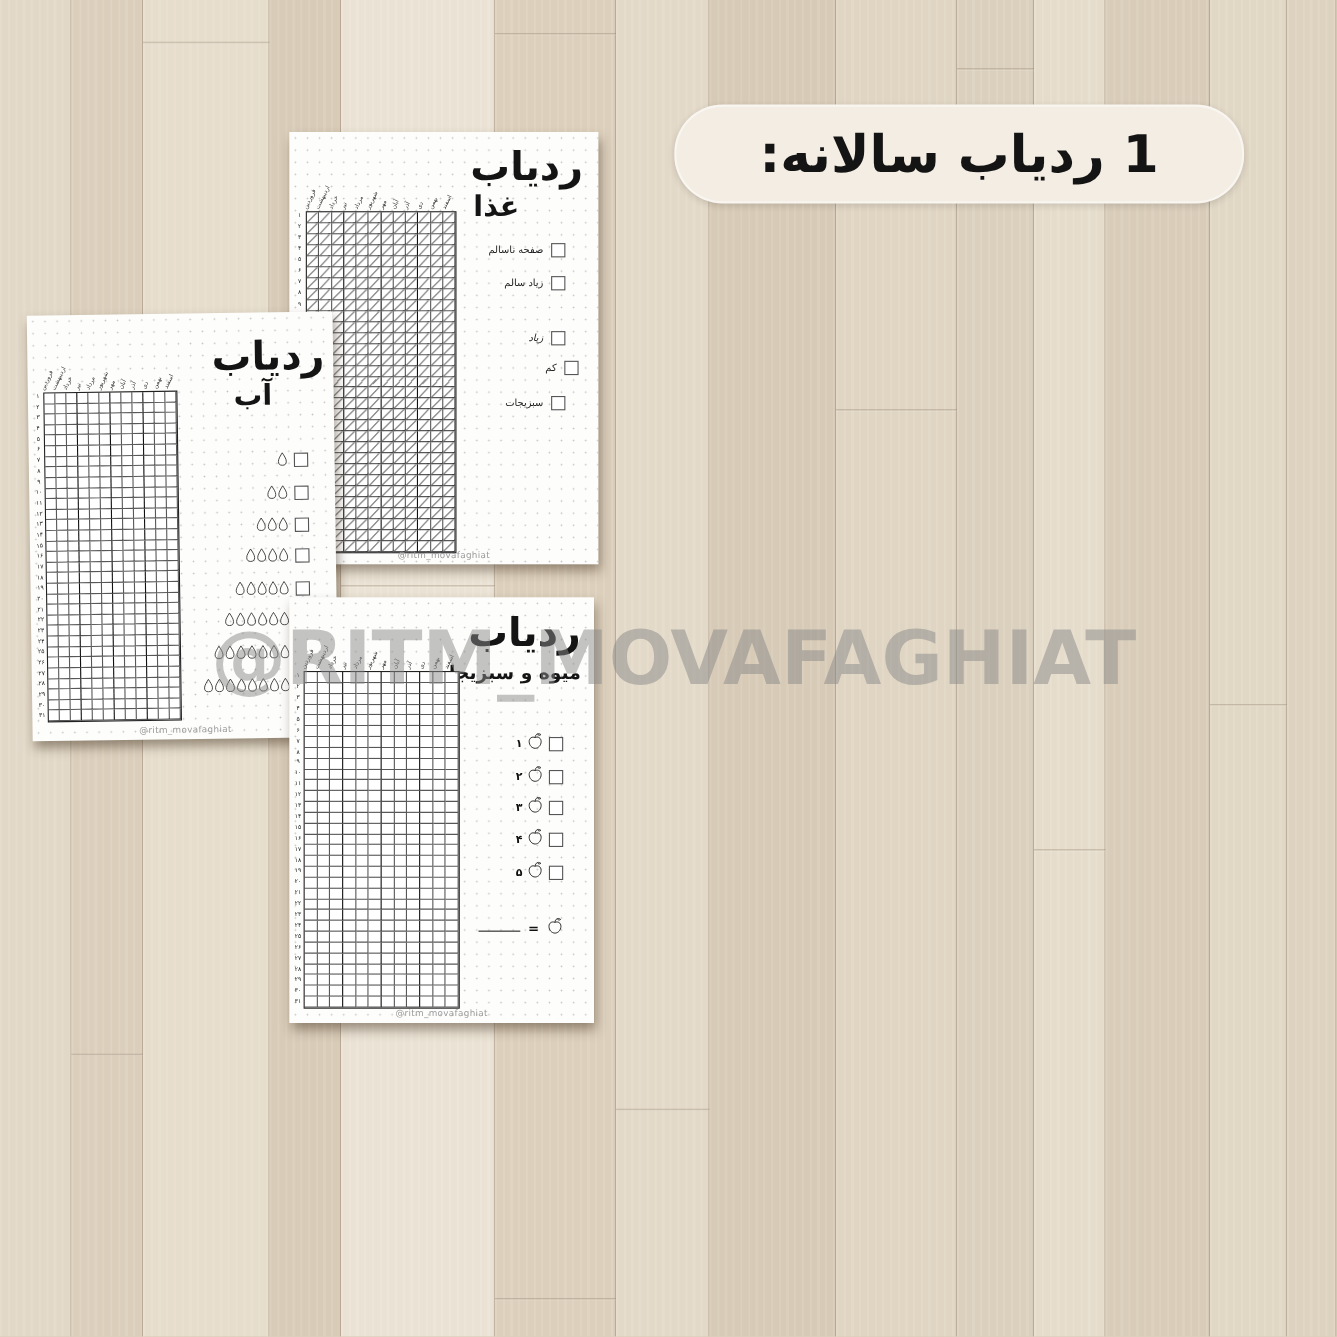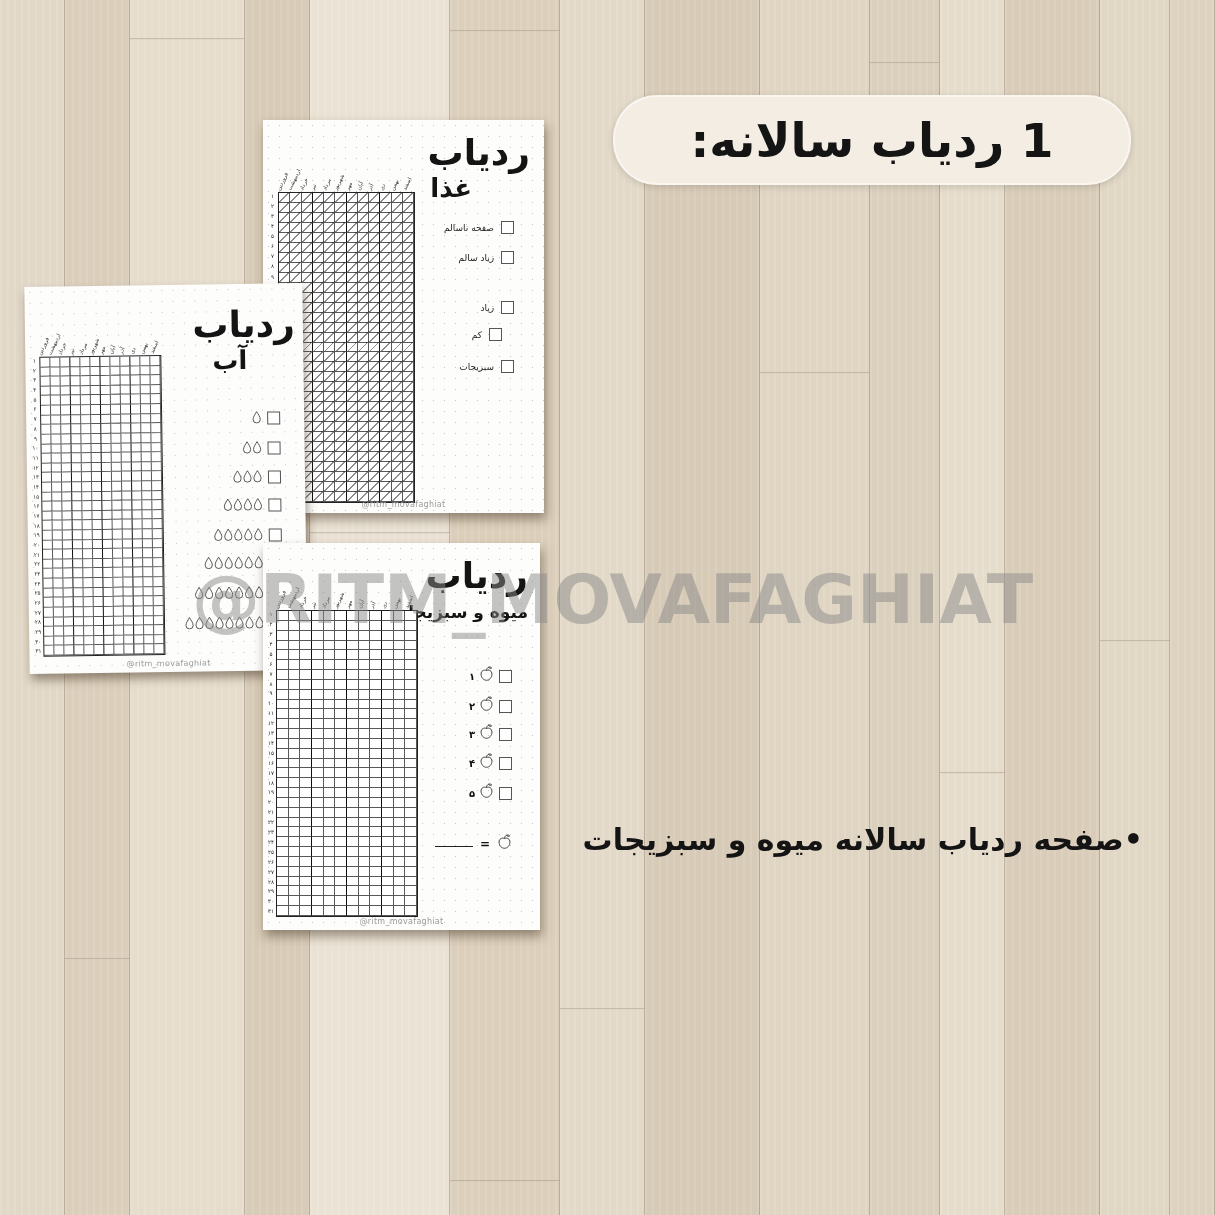--- a/index.html
+++ b/index.html
@@ -567,25 +567,25 @@
   <div class="legend"></div>
   <div class="page-wm">@ritm_movafaghiat</div>
 <div class="legend-row" style="top: 101px; right: 30px;">
       <span class="food-label">صفحه ناسالم</span>
       <span class="checkbox"></span>
     </div>
     <div class="legend-row" style="top: 131px; right: 30px;">
       <span class="food-label">زیاد سالم</span>
       <span class="checkbox"></span>
     </div>
-    <div class="legend-row" style="top: 181px; right: 30px;">
+    <div class="legend-row" style="top: 181px; right: 30px; font-style: italic;">
       <span class="food-label">زیاد</span>
       <span class="checkbox"></span>
     </div>
-    <div class="legend-row" style="top: 208px; right: 42px; justify-content: center;">
+    <div class="legend-row" style="top: 208px; right: 18px; justify-content: center;">
       <span class="food-label">کم</span>
       <span class="checkbox"></span>
     </div>
     <div class="legend-row" style="top: 240px; right: 30px;">
       <span class="food-label">سبزیجات</span>
       <span class="checkbox"></span>
     </div>
   </section>
 
 <section class="page water">
@@ -1634,14 +1634,13 @@
           <path d="M8 4.6 C8.1 3 8.9 1.9 10.2 1.2"></path>
           <path d="M10.2 1.2 C11.8 0.7 13 1.3 13.5 2 C12.4 2.9 10.9 2.7 10.2 1.2 Z"></path>
         </svg></span>
       <span class="checkbox fruit-box"></span>
     </div>
   </section>
 
 <div class="big-watermark">@RITM_MOVAFAGHIAT</div>
 
 <div class="bullet-list">
-    <div class="bullet-line">•صفحه ردیاب سالانه میوه و سبزیجات</div>
   </div>
 
 </body></html>

